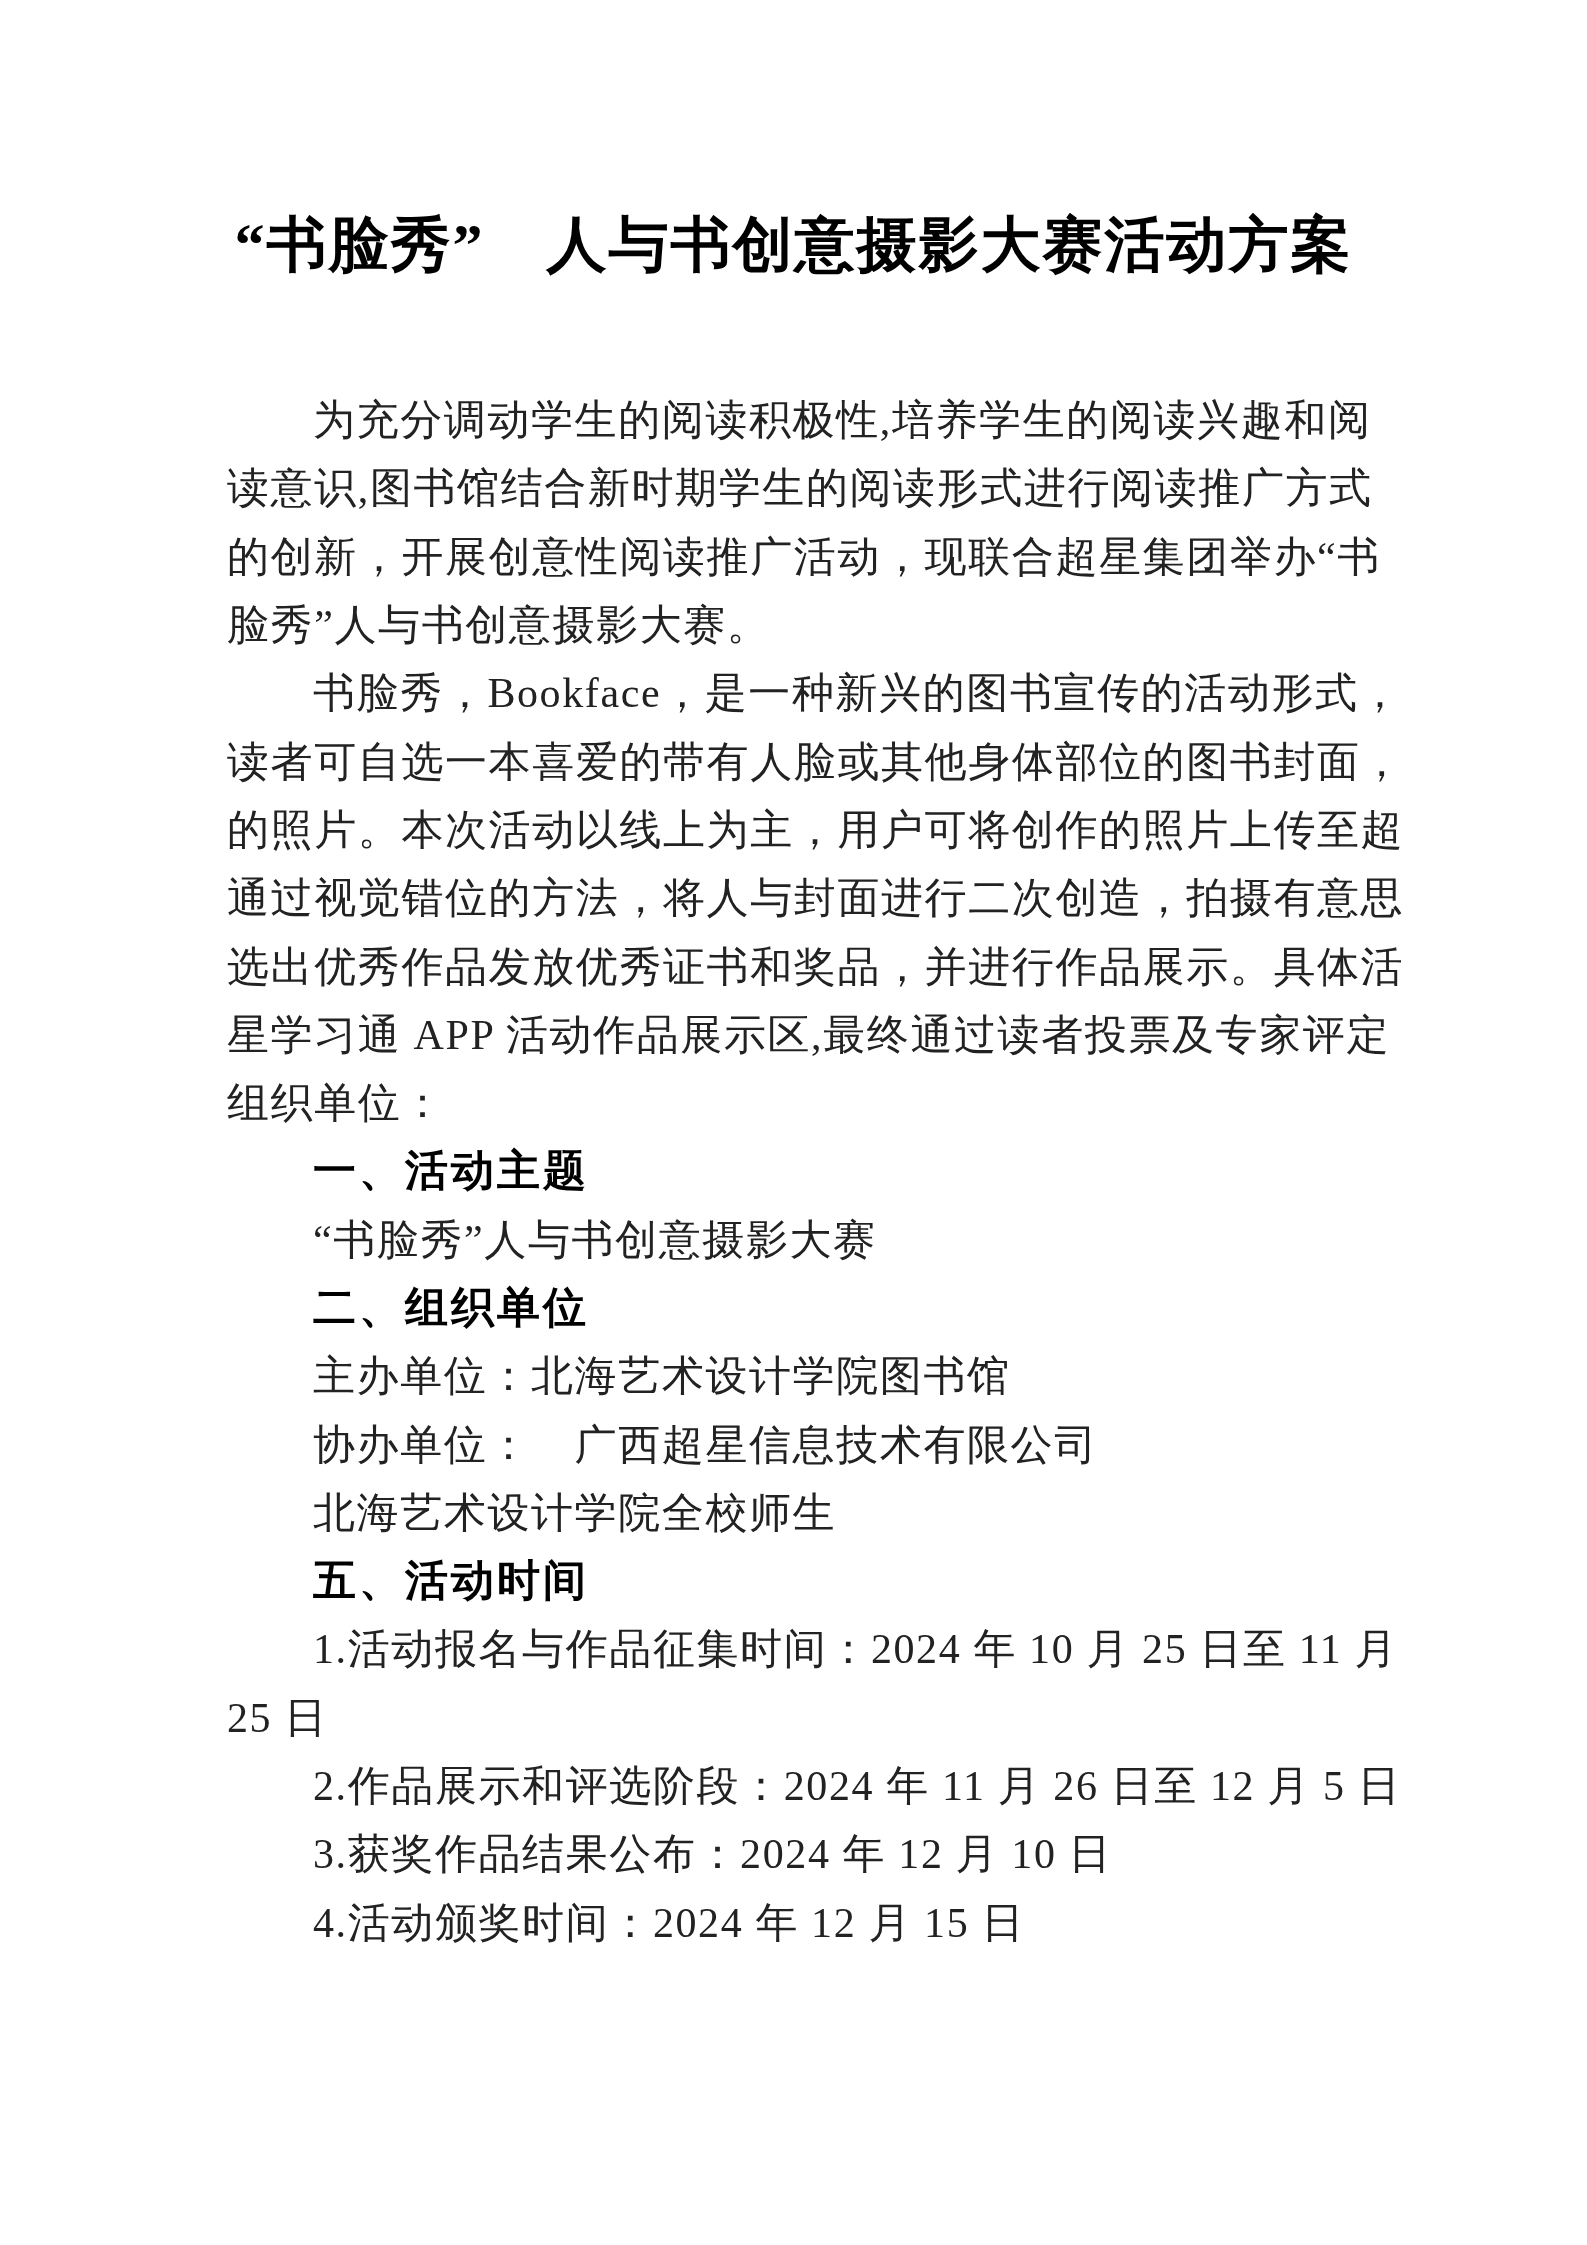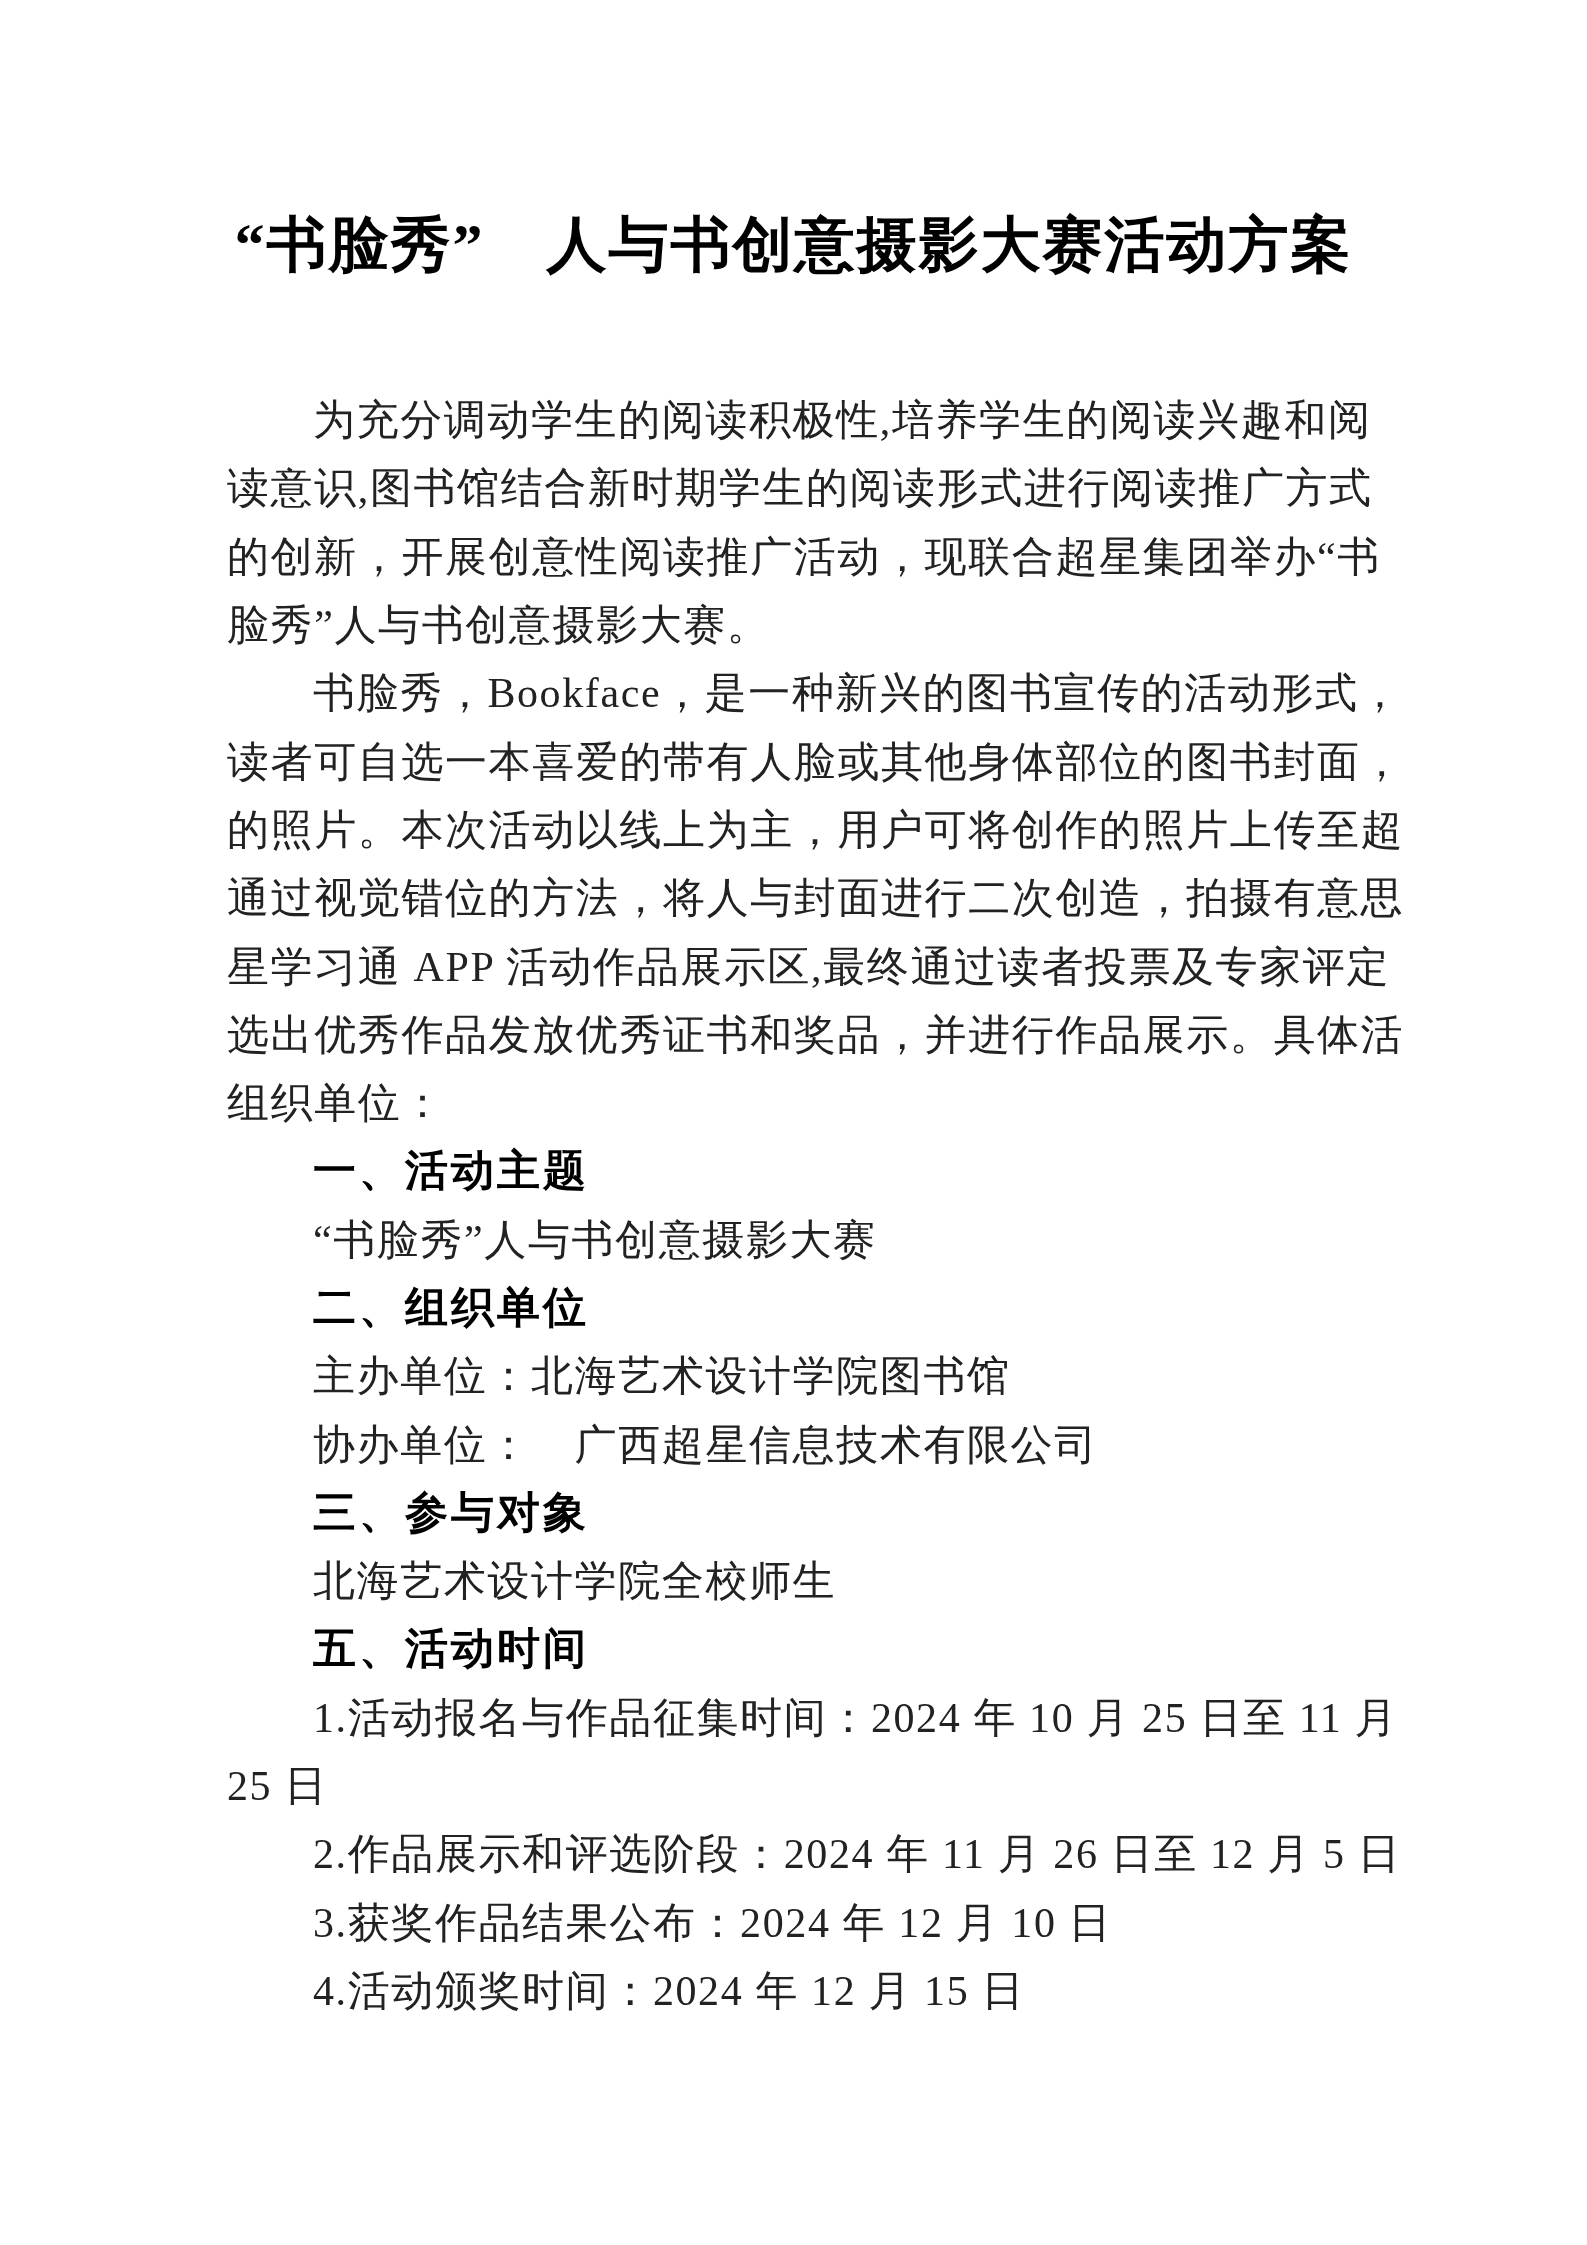--- a/index.html
+++ b/index.html
@@ -66,32 +66,31 @@
 
   <div class="content">
     <div class="line indent">为充分调动学生的阅读积极性,培养学生的阅读兴趣和阅</div>
     <div class="line">读意识,图书馆结合新时期学生的阅读形式进行阅读推广方式</div>
     <div class="line">的创新，开展创意性阅读推广活动，现联合超星集团举办“书</div>
     <div class="line">脸秀”人与书创意摄影大赛。</div>
     <div class="line indent">书脸秀，Bookface，是一种新兴的图书宣传的活动形式，</div>
     <div class="line">读者可自选一本喜爱的带有人脸或其他身体部位的图书封面，</div>
     <div class="line">的照片。本次活动以线上为主，用户可将创作的照片上传至超</div>
     <div class="line">通过视觉错位的方法，将人与封面进行二次创造，拍摄有意思</div>
+    <div class="line">选出优秀作品发放优秀证书和奖品，并进行作品展示。具体活</div>
     <div class="line">星学习通 APP 活动作品展示区,最终通过读者投票及专家评定</div>
-    <div class="line">选出优秀作品发放优秀证书和奖品，并进行作品展示。具体活</div>
     <div class="line">组织单位：</div>
 
     <div class="line heading indent">一、活动主题</div>
     <div class="line indent">“书脸秀”人与书创意摄影大赛</div>
 
     <div class="line heading indent">二、组织单位</div>
     <div class="line indent">主办单位：北海艺术设计学院图书馆</div>
     <div class="line indent">协办单位：　广西超星信息技术有限公司</div>
 
-    <div class="line heading indent">三、参与对象</div>
     <div class="line indent">北海艺术设计学院全校师生</div>
 
     <div class="line heading indent">五、活动时间</div>
     <div class="line indent">1.活动报名与作品征集时间：2024 年 10 月 25 日至 11 月</div>
     <div class="line">25 日</div>
     <div class="line indent">2.作品展示和评选阶段：2024 年 11 月 26 日至 12 月 5 日</div>
     <div class="line indent">3.获奖作品结果公布：2024 年 12 月 10 日</div>
     <div class="line indent">4.活动颁奖时间：2024 年 12 月 15 日</div>
   </div>
 

